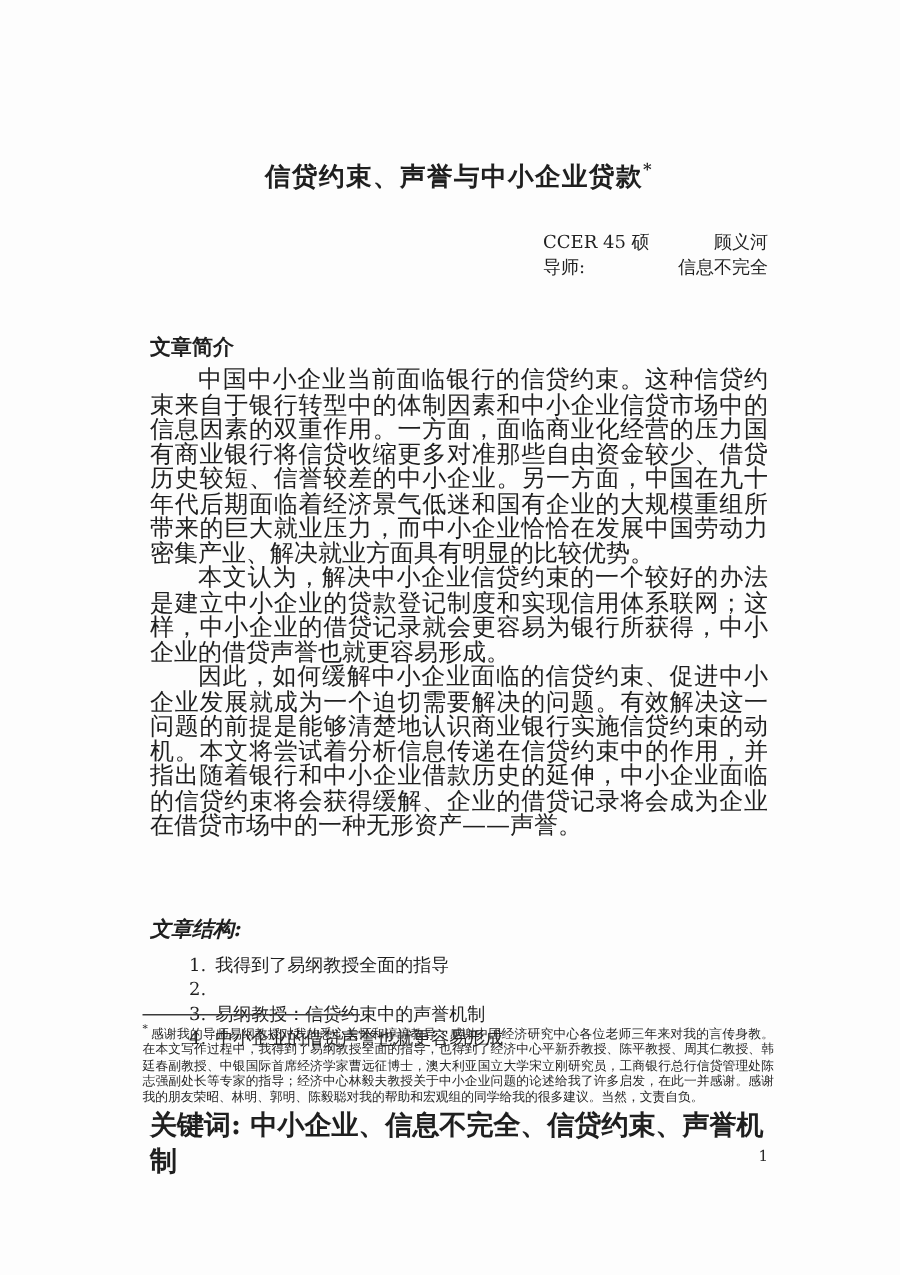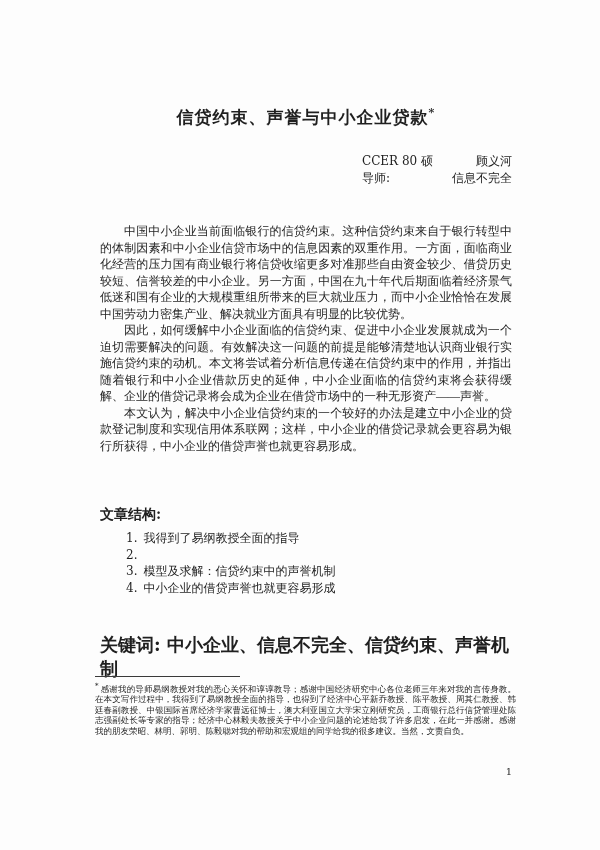--- a/index.html
+++ b/index.html
@@ -45,31 +45,31 @@
   .author-row {
     display: flex;
     justify-content: space-between;
   }
   .section-heading {
     font-size: 14px;
     font-weight: bold;
     margin: 0 0 4px 0;
   }
   .body-par {
-    font-size: 12px;
+    font-size: 16px;
     line-height: 16.5px;
     text-align: justify;
     text-indent: 2em;
     margin: 0;
-    font-family: Liberation Serif, serif;
   }
   .structure-heading {
     font-size: 14px;
     font-weight: bold;
     margin: 52px 0 6px 0;
+    font-style: italic;
   }
   .structure-list {
     font-size: 12px;
     line-height: 16.5px;
     padding-left: 26px;
   }
   .structure-item {
     display: flex;
     gap: 6px;
   }
@@ -113,47 +113,48 @@
 </head>
 <body>
 
 <div class="page">
   <div class="content">
 
     <h1 class="doc-title"><span>信贷约束、声誉与中小企业贷款</span><sup>*</sup></h1>
 
     <div class="author-block">
       <div class="author-row">
-        <span>CCER 80 硕</span>
+        <span>CCER 45 硕</span>
         <span>顾义河</span>
       </div>
       <div class="author-row">
         <span>导师:</span>
         <span>信息不完全</span>
       </div>
     </div>
 
+    <h2 class="section-heading">文章简介</h2>
 
     <p class="body-par">中国中小企业当前面临银行的信贷约束。这种信贷约束来自于银行转型中的体制因素和中小企业信贷市场中的信息因素的双重作用。一方面，面临商业化经营的压力国有商业银行将信贷收缩更多对准那些自由资金较少、借贷历史较短、信誉较差的中小企业。另一方面，中国在九十年代后期面临着经济景气低迷和国有企业的大规模重组所带来的巨大就业压力，而中小企业恰恰在发展中国劳动力密集产业、解决就业方面具有明显的比较优势。</p>
+    <p class="body-par">本文认为，解决中小企业信贷约束的一个较好的办法是建立中小企业的贷款登记制度和实现信用体系联网；这样，中小企业的借贷记录就会更容易为银行所获得，中小企业的借贷声誉也就更容易形成。</p>
     <p class="body-par">因此，如何缓解中小企业面临的信贷约束、促进中小企业发展就成为一个迫切需要解决的问题。有效解决这一问题的前提是能够清楚地认识商业银行实施信贷约束的动机。本文将尝试着分析信息传递在信贷约束中的作用，并指出随着银行和中小企业借款历史的延伸，中小企业面临的信贷约束将会获得缓解、企业的借贷记录将会成为企业在借贷市场中的一种无形资产——声誉。</p>
-    <p class="body-par">本文认为，解决中小企业信贷约束的一个较好的办法是建立中小企业的贷款登记制度和实现信用体系联网；这样，中小企业的借贷记录就会更容易为银行所获得，中小企业的借贷声誉也就更容易形成。</p>
 
     <h2 class="structure-heading">文章结构:</h2>
 
     <div class="structure-list">
       <div class="structure-item">
         <span>1.</span>
         <span>我得到了易纲教授全面的指导</span>
       </div>
       <div class="structure-item">
         <span>2.</span>
       </div>
       <div class="structure-item">
         <span>3.</span>
-        <span>模型及求解：信贷约束中的声誉机制</span>
+        <span>易纲教授：信贷约束中的声誉机制</span>
       </div>
       <div class="structure-item">
         <span>4.</span>
         <span>中小企业的借贷声誉也就更容易形成</span>
       </div>
     </div>
 
     <div class="keywords-line">
       <span>关键词:</span>
       <span>中小企业、信息不完全、信贷约束、声誉机制</span>

